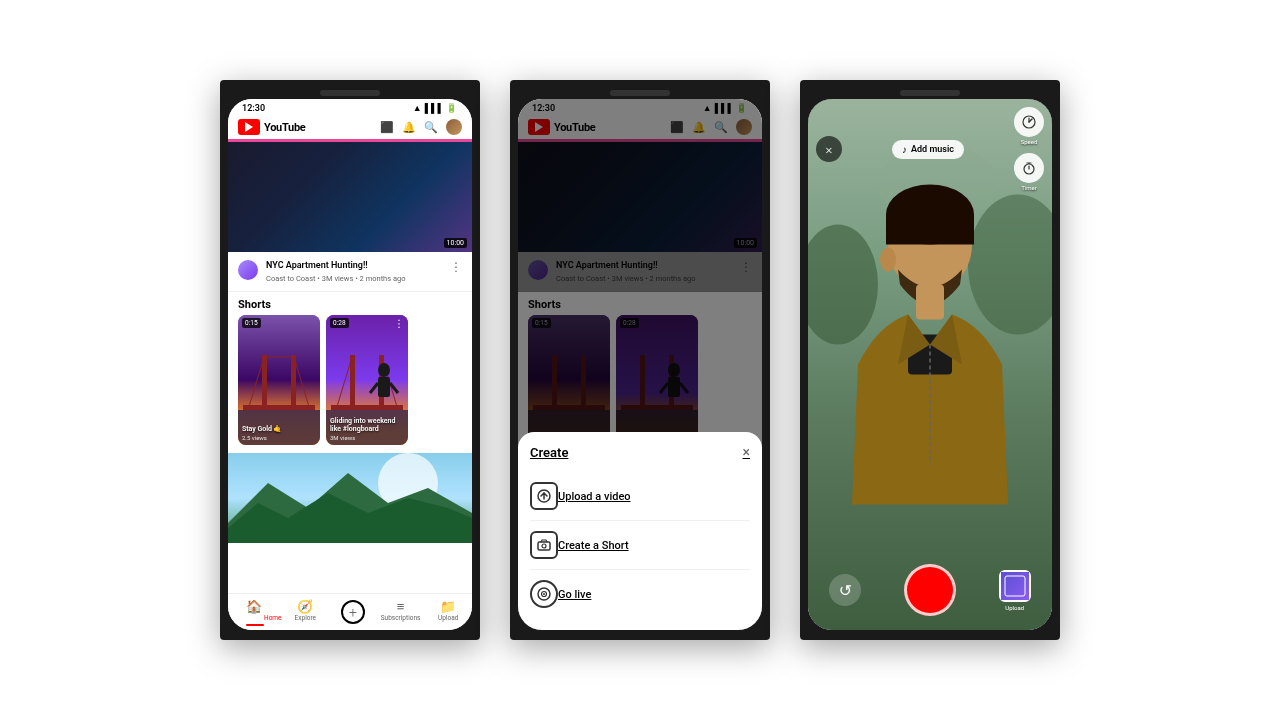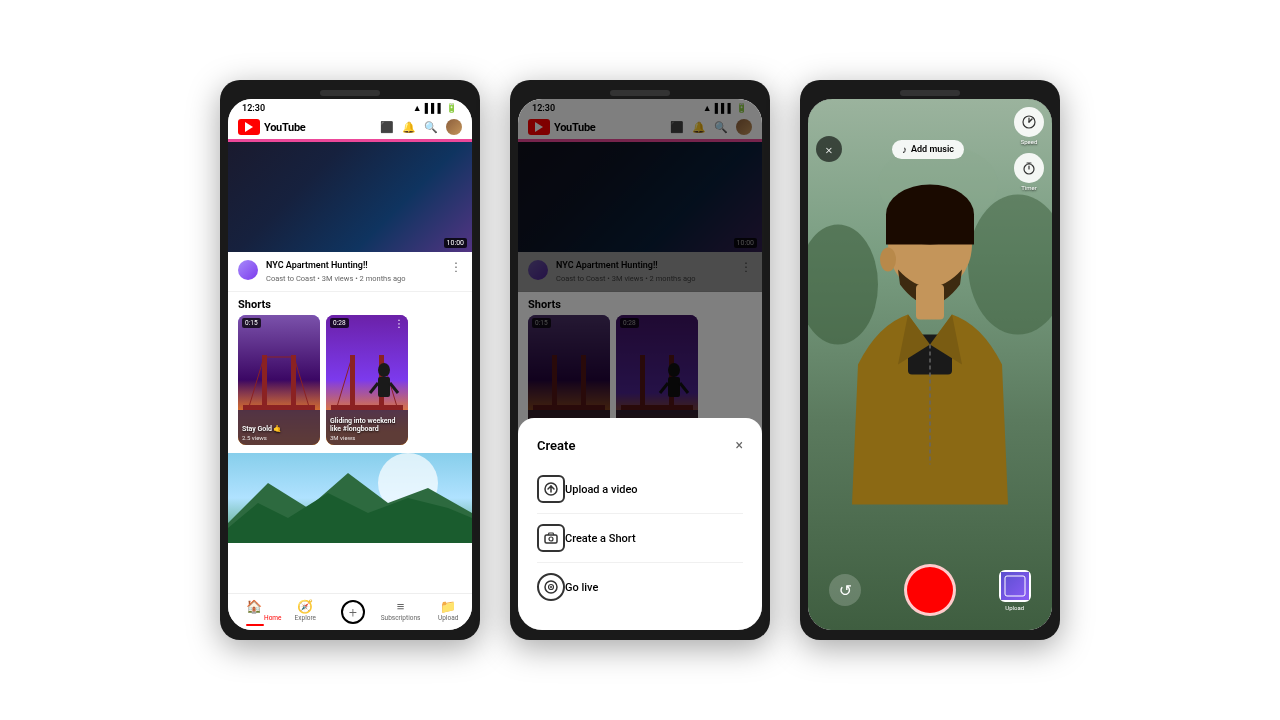--- a/index.html
+++ b/index.html
@@ -13,21 +13,21 @@
       gap: 30px;
       font-family: 'Roboto', Arial, sans-serif;
       overflow: hidden;
     }
 
     
     .phone {
       width: 260px;
       height: 560px;
       background: #1a1a1a;
-      border-radius: 20px;
+      border-radius: 4px;
       padding: 10px 8px;
       position: relative;
       box-shadow: 0 8px 32px rgba(0,0,0,0.35);
       display: flex;
       flex-direction: column;
     }
     .phone-notch-bar {
       display: flex;
       align-items: center;
       justify-content: center;
@@ -294,22 +294,23 @@
       background: rgba(0,0,0,0.5);
       z-index: 10;
     }
     .create-modal {
       position: absolute;
       bottom: 0;
       left: 0;
       right: 0;
       background: #fff;
       border-radius: 16px 16px 0 0;
-      padding: 19px;
+      padding: 12px;
       z-index: 11;
+      text-decoration: underline;
     }
     .modal-header {
       display: flex;
       justify-content: space-between;
       align-items: center;
       margin-bottom: 12px;
     }
     .modal-title {
       font-size: 13px;
       font-weight: 600;

